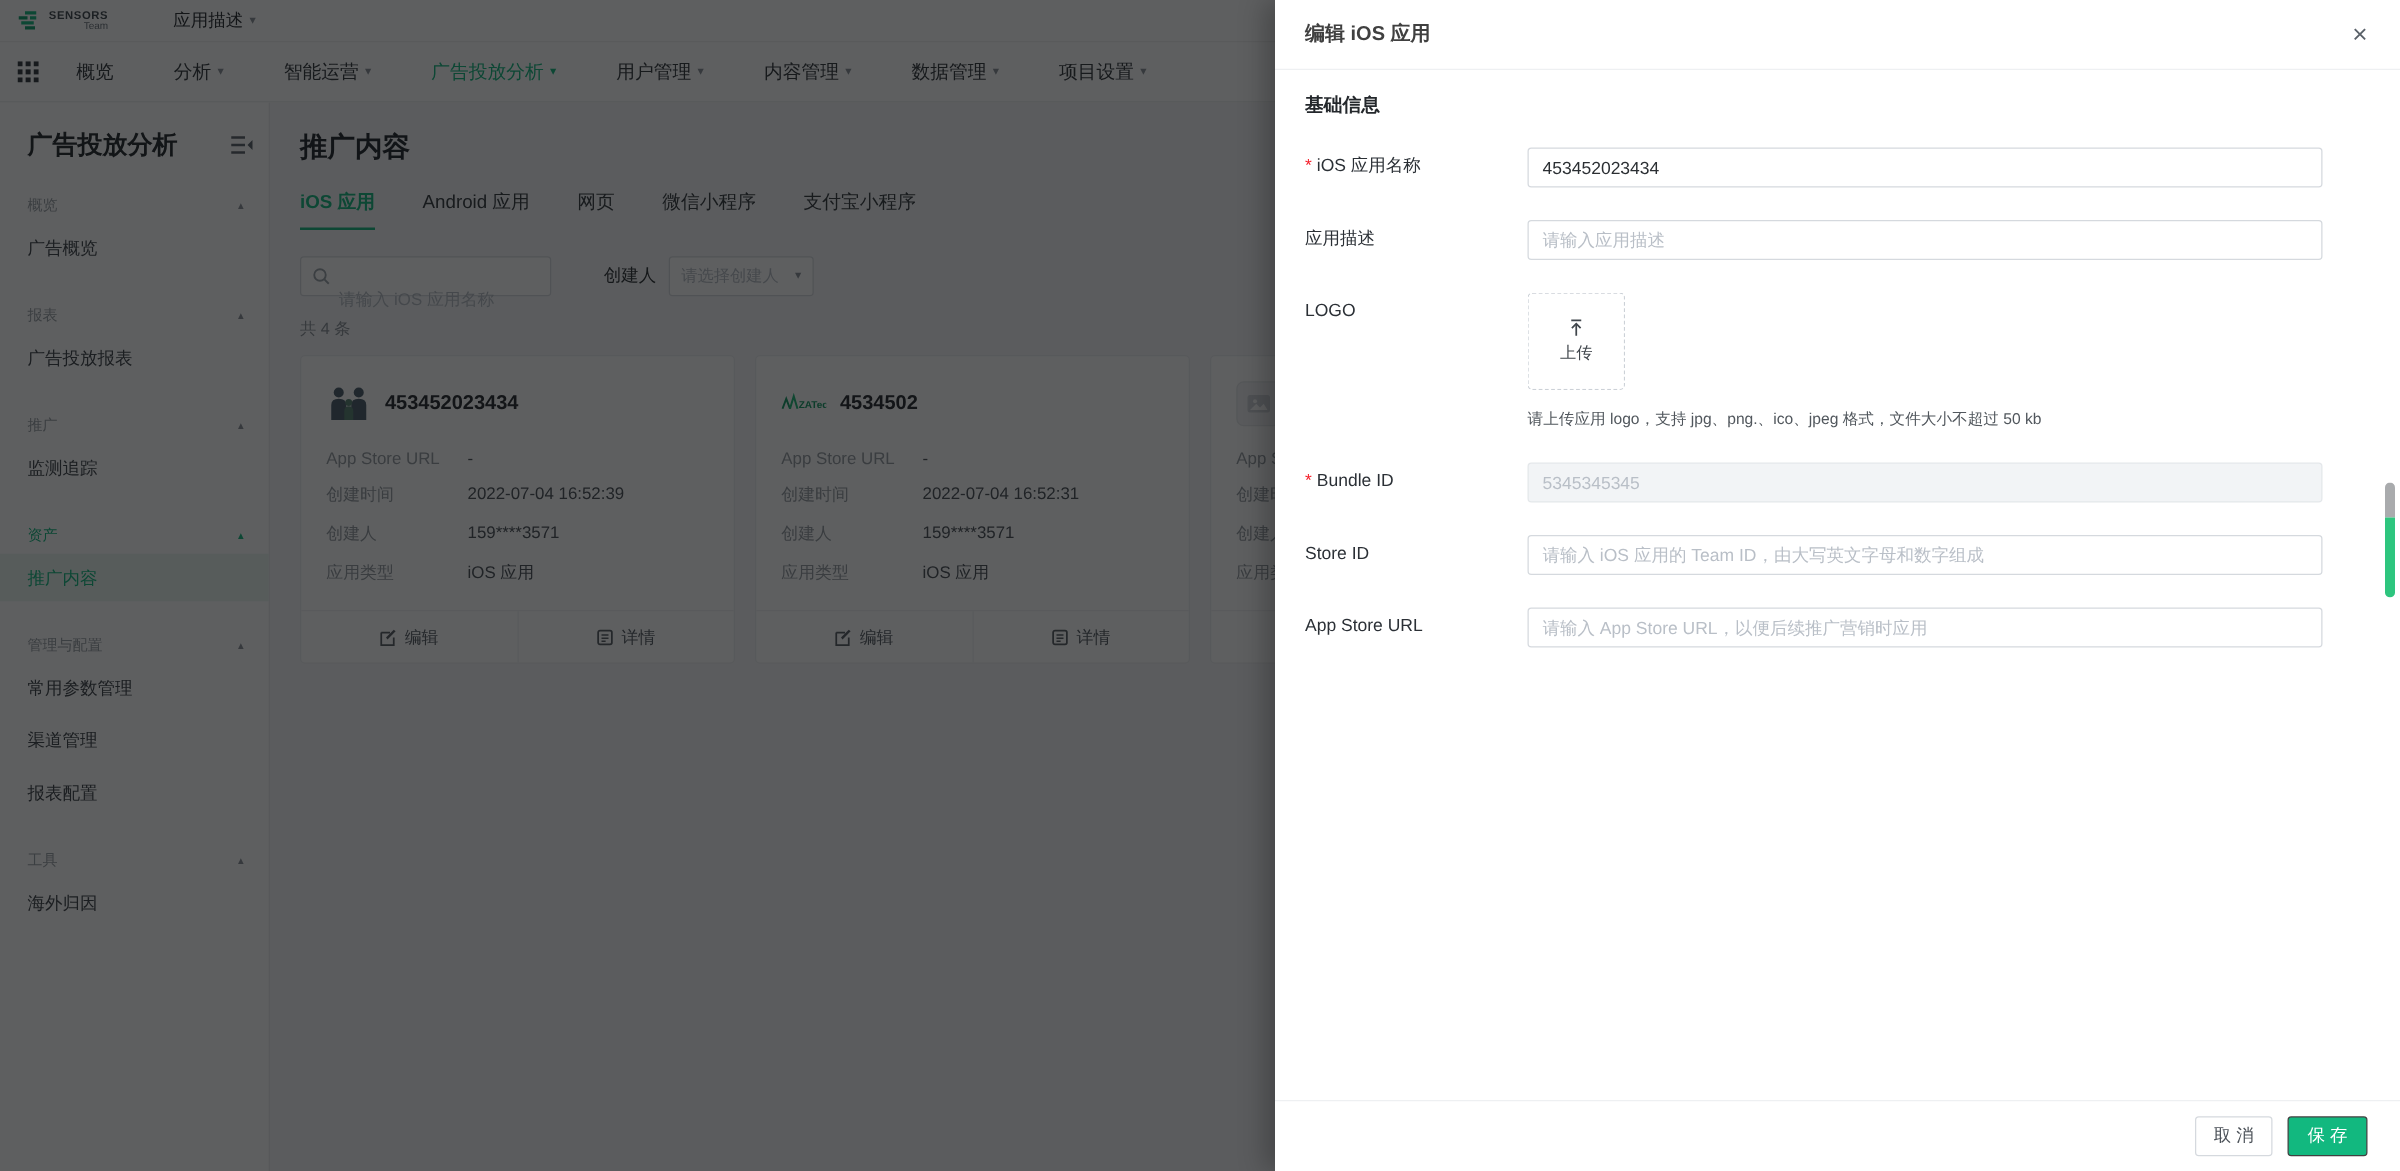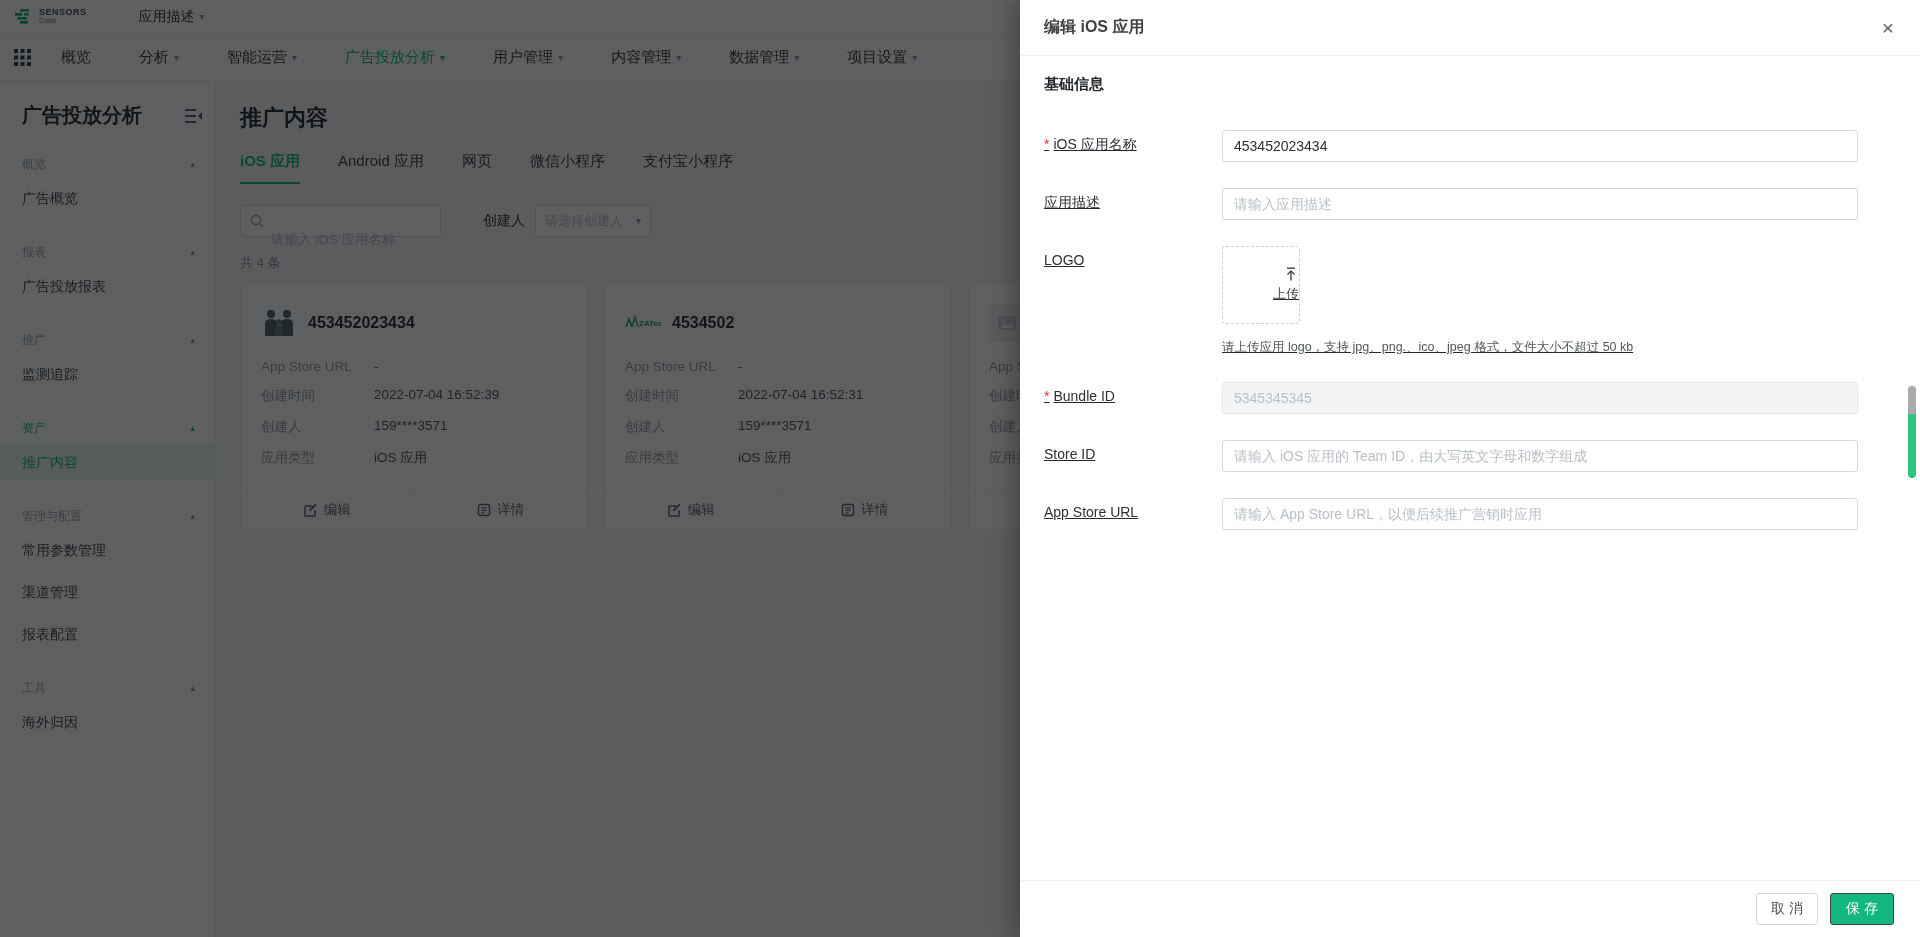--- a/index.html
+++ b/index.html
@@ -5,21 +5,21 @@
   * { margin:0; padding:0; box-sizing:border-box; }
   html,body { width:1920px; height:937px; overflow:hidden;
     font-family:"Liberation Sans","DejaVu Sans",sans-serif; background:#fff; color:#262a2e; }
   .app { position:relative; width:1920px; height:937px; }
 
   
   .topbar { position:absolute; left:0; top:0; width:100%; height:34px; background:#fff;
     border-bottom:1px solid #ededed; display:flex; align-items:center; padding:0 14px; z-index:1; }
   .brand { display:flex; align-items:center; gap:7px; }
   .brand-glyph { width:18px; height:18px; }
-  .brand-text { line-height:1; }
+  .brand-text { line-height:1;text-align:right; }
   .brand-text .t1 { font-size:9px; font-weight:bold; color:#3e464d; letter-spacing:.5px; }
   .brand-text .t2 { font-size:8px; color:#6b7publicize3; color:#6b737b; }
   .project { margin-left:52px; font-size:14px; color:#262a2e; display:flex; align-items:center; gap:5px; cursor:pointer; }
   .caret { font-size:10px; color:#8b9198; line-height:1; }
 
   
   .navbar { position:absolute; left:0; top:34px; width:100%; height:48px; background:#fff;
     border-bottom:1px solid #e9eaec; display:flex; align-items:center; padding:0 14px; z-index:1; }
   .grid-icon { width:17px; height:17px; margin-right:30px; cursor:pointer; }
   .nav-items { display:flex; align-items:center; gap:48px; }
@@ -80,31 +80,31 @@
 
   
   .drawer { position:absolute; top:0; right:0; width:900px; height:937px; background:#fff; z-index:10;
     box-shadow:-8px 0 20px rgba(0,0,0,0.25); }
   .d-head { height:56px; border-bottom:1px solid #eef0f2; display:flex; align-items:center;
     justify-content:space-between; padding:0 26px 0 24px; }
   .d-title { font-size:16px; font-weight:bold; color:#404040; }
   .d-close { font-size:21px; color:#5a6169; cursor:pointer; line-height:1; }
   .d-body { padding:19px 24px 0; }
   .d-section { font-size:15px; font-weight:bold; color:#24282c; }
-  .form { margin-top:36px;text-decoration:underline; }
+  .form { margin-top:24px; }
   .frow { display:flex; align-items:flex-start; margin-bottom:26px; }
   .flabel { width:178px; flex:none; font-size:14px; color:#2b3036; padding-top:6px; }
   .req { color:#f5222d; margin-right:4px; }
   .fctrl { width:636px; }
   .fin { width:100%; height:32px; border:1px solid #d5d9de; border-radius:3px; padding:0 11px;
     font-size:14px; color:#2b2f33; outline:none; font-family:inherit; background:#fff; }
   .fin::placeholder { color:#b9bfc7; }
   .fin:disabled { background:#f2f4f6; border-color:#e4e7ea; color:#b9bfc7; }
   .upload-box { width:78px; height:78px; border:1px dashed #ccd1d7; border-radius:4px; background:#fff;
-    display:flex; flex-direction:column; align-items:flex-end; justify-content:center; gap:3px;
+    display:flex; flex-direction:column; align-items:center; justify-content:center; gap:3px;
     color:#40464c; font-size:13px; cursor:pointer; }
   .upload-hint { margin-top:15px; font-size:12.5px; color:#51575d; }
   .d-foot { position:absolute; left:0; right:0; bottom:0; height:57px; background:#fff;
     border-top:1px solid #eef0f2; display:flex; align-items:center; justify-content:flex-end;
     gap:12px; padding:0 26px; }
   .btn { height:32px; border-radius:3px; font-size:14px; display:flex; align-items:center;
     justify-content:center; cursor:pointer; font-family:inherit; }
   .btn-cancel { min-width:62px; background:#fff; border:1px solid #d5d9de; color:#4a5057; }
   .btn-save { min-width:64px; background:#12b87f; border:1px solid #404040; color:#fff; }
 
@@ -125,21 +125,21 @@
     <div class="brand">
       <svg class="brand-glyph" viewBox="0 0 18 18">
         <rect x="6" y="1" width="9" height="2.6" fill="#12b87f"></rect>
         <rect x="1" y="5" width="7" height="2.6" fill="#0d9f6b"></rect>
         <rect x="10" y="5" width="5" height="2.6" fill="#12b87f"></rect>
         <rect x="3" y="9" width="10" height="2.6" fill="#12b87f"></rect>
         <rect x="6" y="13" width="8" height="2.6" fill="#0d9f6b"></rect>
       </svg>
       <div class="brand-text">
         <div class="t1">SENSORS</div>
-        <div class="t2">Data</div>
+        <div class="t2">Team</div>
       </div>
     </div>
     <div class="project">
       <span>应用描述</span>
       <span class="caret">▾</span>
     </div>
   </div>
 
   <div class="navbar">
     <svg class="grid-icon" viewBox="0 0 17 17">

